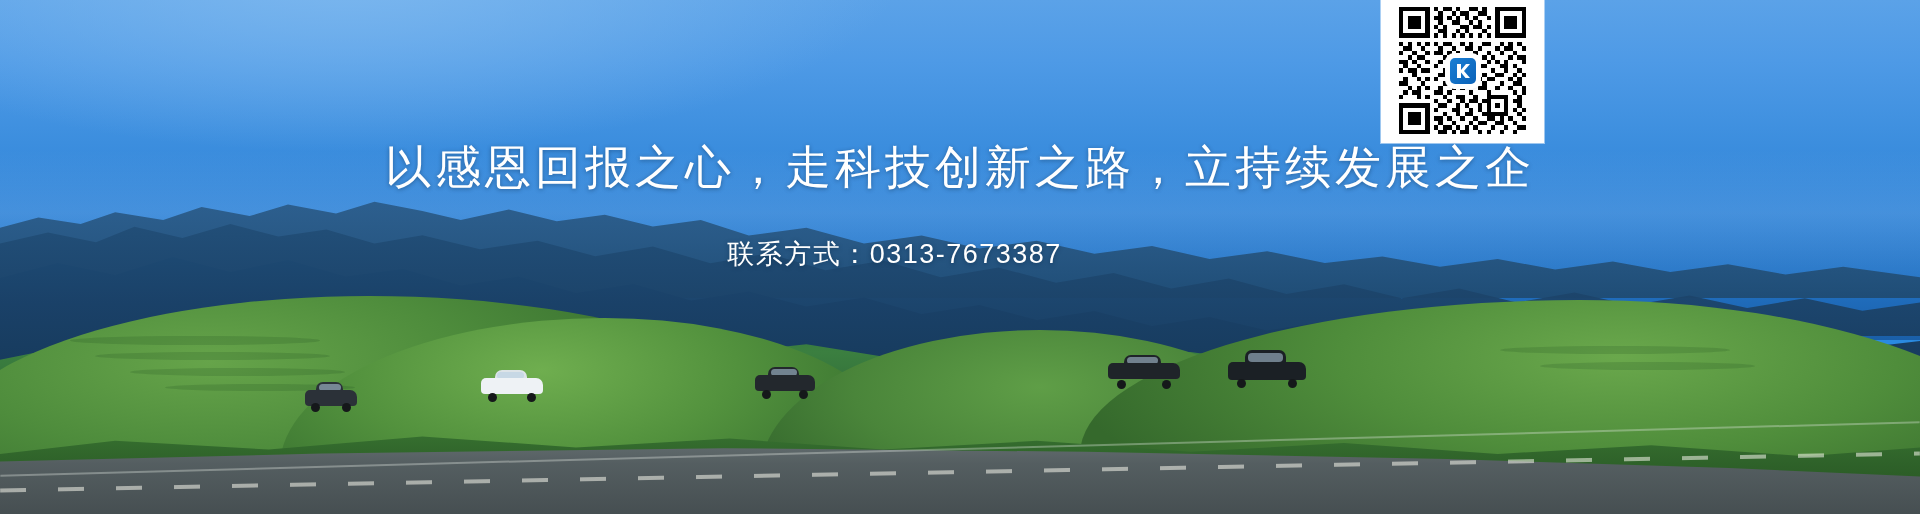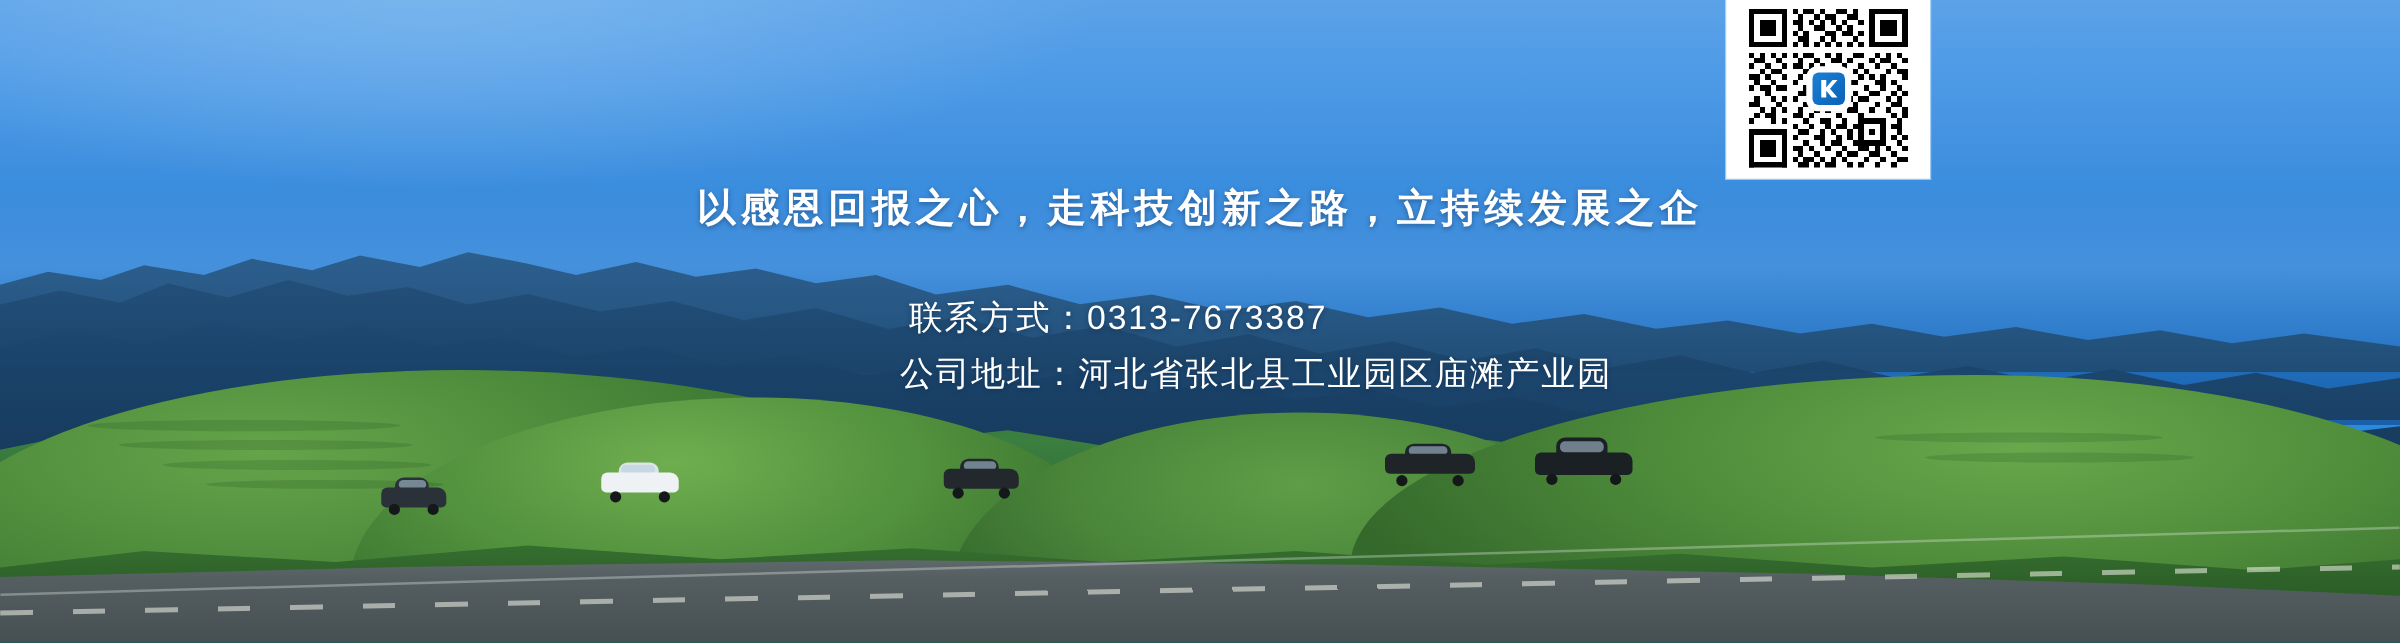--- a/index.html
+++ b/index.html
@@ -178,25 +178,25 @@
     display:flex; align-items:center; justify-content:center;
   }
 
   
   .text-block {
     position:absolute; left:0; top:0; width:1920px; height:514px;
     text-align:center;
   }
   .headline {
     position:absolute; left:0; top:141px; width:1920px;
-    font-size:31px;
+    font-size:46px;
     line-height:52px;
     letter-spacing:4px;
     color:#ffffff;
-    font-weight:700;
+    font-weight:400;
     text-shadow:0 1px 4px rgba(10,40,70,0.45);
     white-space:nowrap;
   }
   .subhead {
     position:absolute; left:0; top:198px; width:1920px;
     font-size:15.5px;
     line-height:22px;
     letter-spacing:0.4px;
     color:#eef5fb;
     font-weight:400;
@@ -563,16 +563,15 @@
       </div>
     </div>
   </div>
 
   <div class="text-block">
     <div class="headline">以感恩回报之心，走科技创新之路，立持续发展之企</div>
 
 
     <div class="contact">联系方式：0313-7673387</div>
 
-    <div class="address">公司地址：河北省张北县工业园区庙滩产业园</div>
   </div>
 
 </div>
 
 </body></html>

